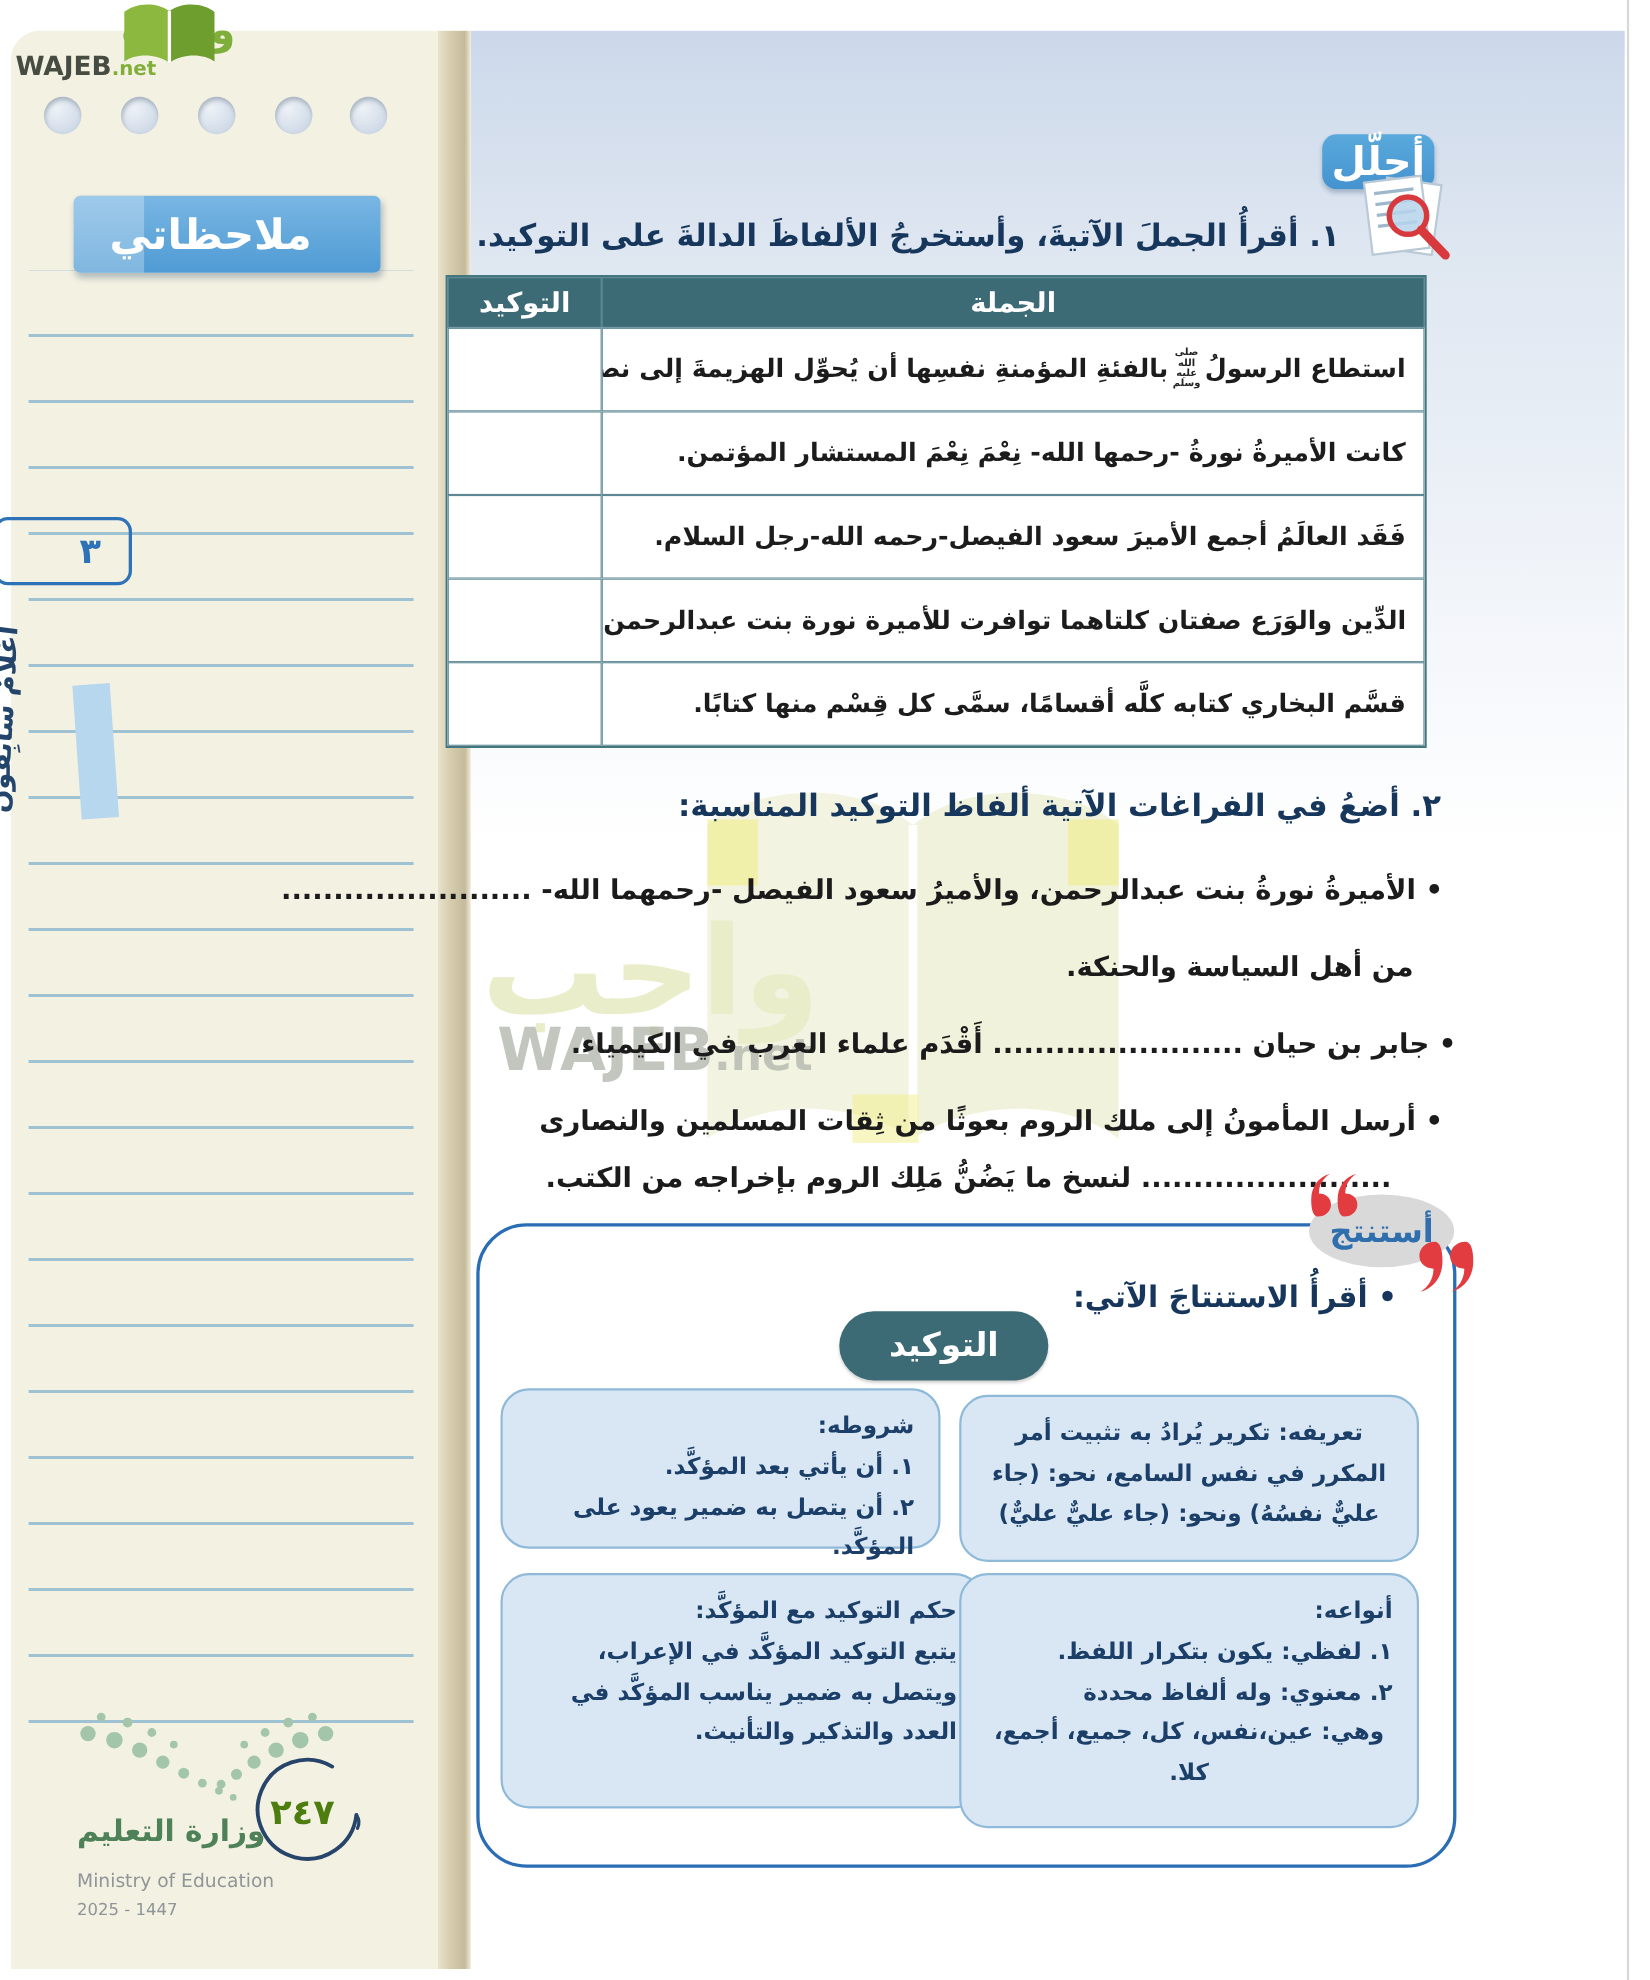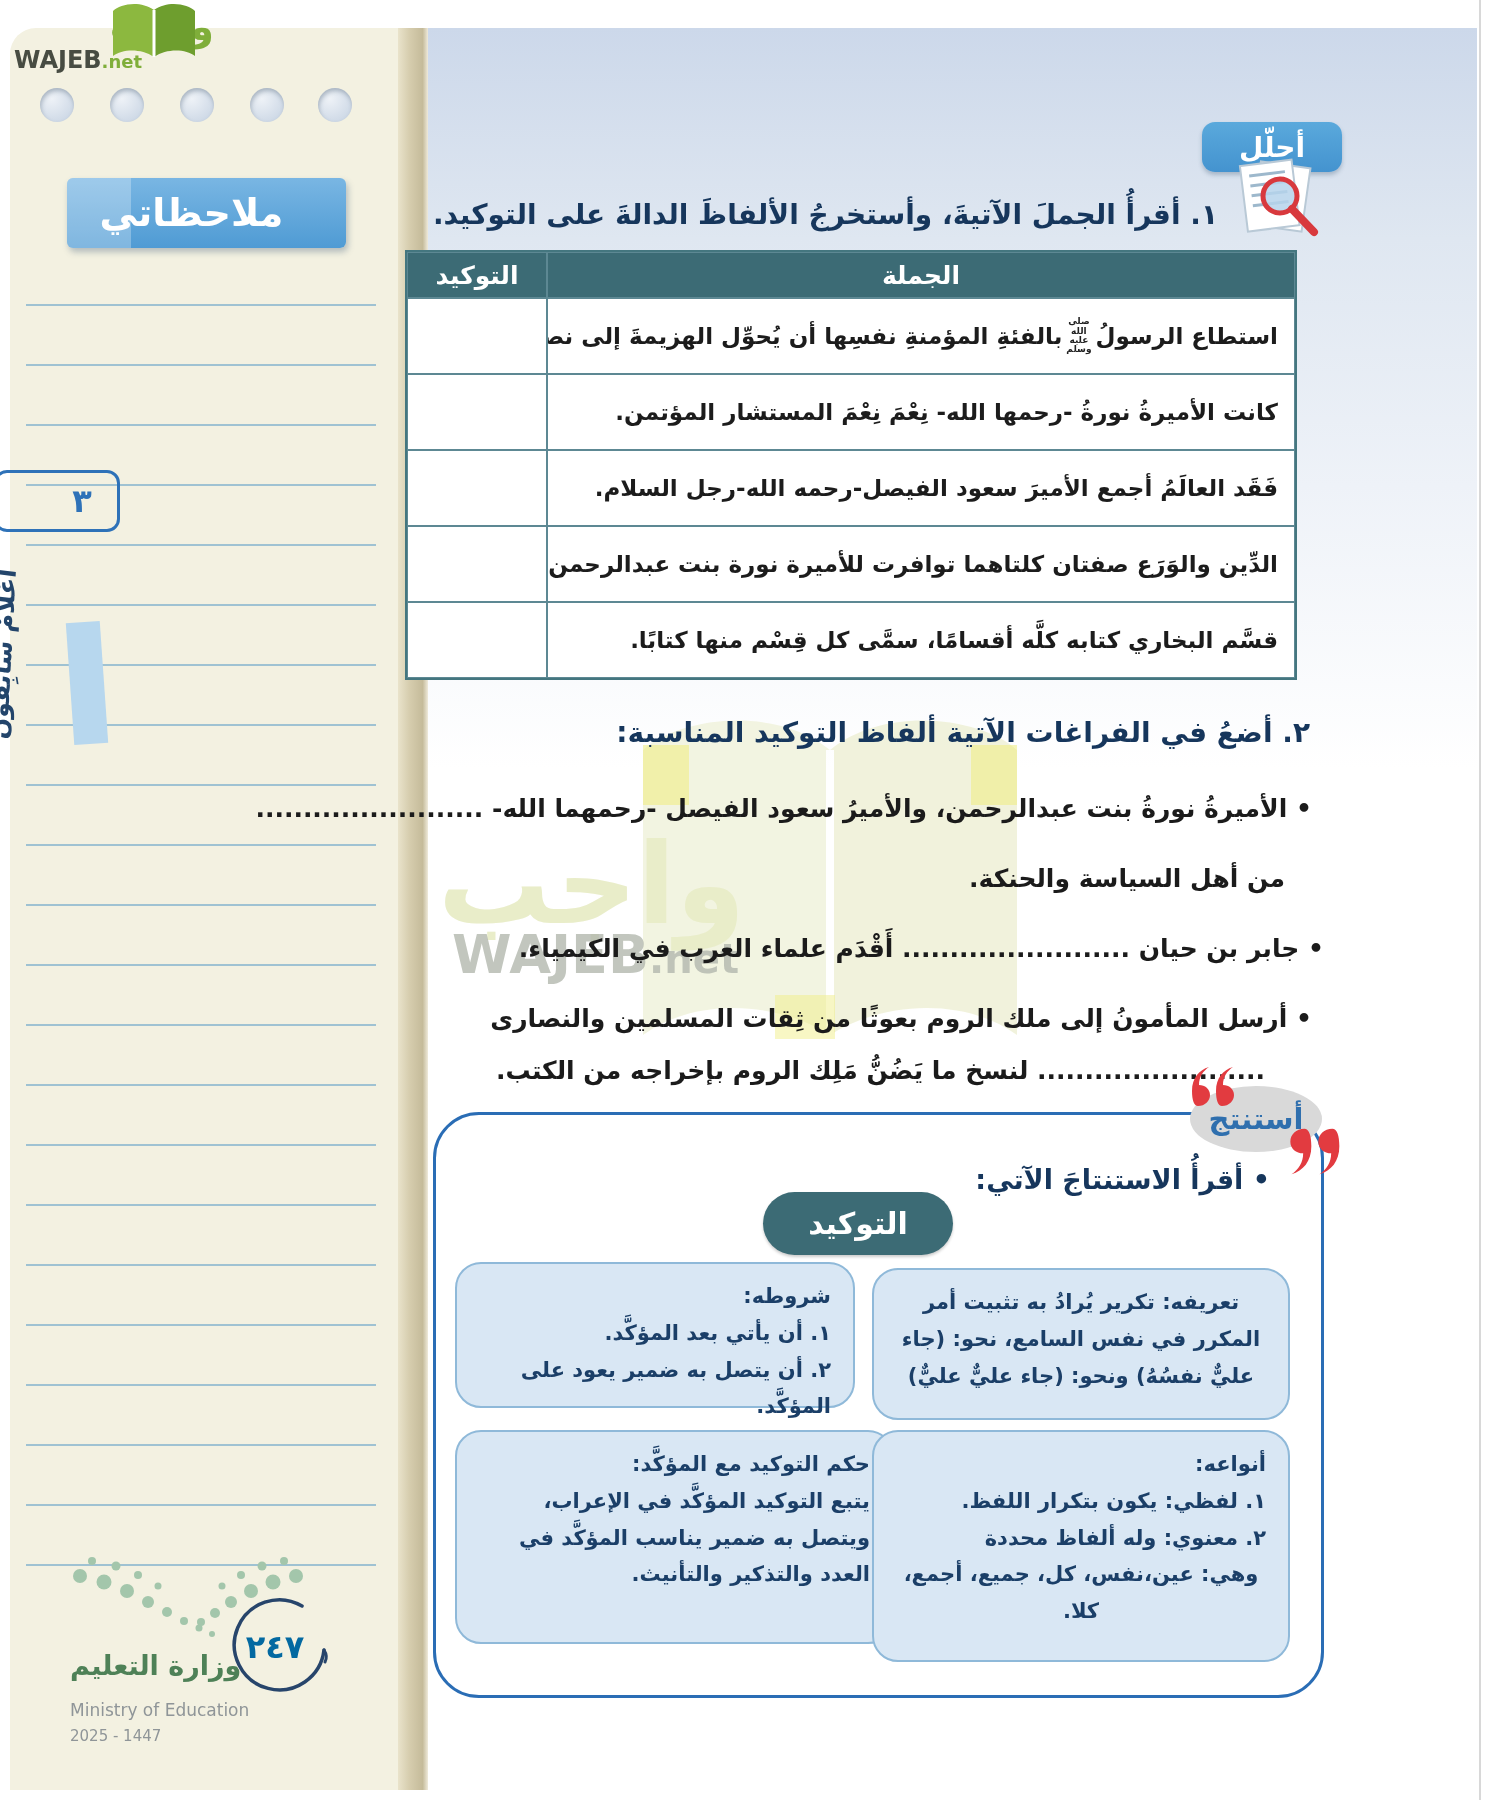--- a/index.html
+++ b/index.html
@@ -42,23 +42,23 @@
   .brand .ar-name{color:#7fae3a;font-size:38px;font-weight:bold;direction:rtl;line-height:1.05;}
   .brand .latin{font-size:24px;font-weight:bold;color:#474c42;line-height:1;}
   .brand .latin .tld{color:#7fae3a;font-size:18px;}
   .brand-book{left:108px;top:2px;z-index:4;}
 
   
   .content-bg{left:428px;top:28px;width:1049px;height:1762px;z-index:0;
         background:linear-gradient(180deg,#ccd8ea 0%,#dfe7f1 12%,#eef2f8 26%,#ffffff 42%,#ffffff 100%);}
   .edge-r{left:1479px;top:0px;width:2px;height:1800px;background:#d8d8d8;z-index:1;}
 
-  .badge-analyze{left:1202px;top:122px;width:140px;height:50px;background:linear-gradient(180deg,#5aa9dc,#4493cf);
+  .badge-analyze{left:1202px;top:122px;width:102px;height:50px;background:linear-gradient(180deg,#5aa9dc,#4493cf);
         border-radius:13px;z-index:3;display:flex;align-items:center;justify-content:center;
-        color:#fff;font-size:28px;font-weight:bold;box-shadow:0 3px 4px rgba(50,80,110,.3);}
+        color:#fff;font-size:36px;font-weight:bold;box-shadow:0 3px 4px rgba(50,80,110,.3);}
 
   .heading{color:#16365c;font-size:28px;z-index:3;}
   .btxt{color:#1b1b1b;font-size:25px;z-index:3;}
   .dots{letter-spacing:1.5px;font-weight:bold;}
 
   
   .etable{left:405px;top:250px;width:888px;z-index:3;direction:rtl;display:grid;
         grid-template-columns:1fr 140px;grid-template-rows:46px repeat(5,76px);
         border:2px solid #44767f;background:#ffffff;}
   .etable>div{border:1px solid #5d8893;display:flex;align-items:center;background:#fff;}
@@ -87,21 +87,21 @@
         padding:14px 22px;box-sizing:border-box;}
   .ibox.center{text-align:center;}
   .ibox.right{text-align:right;}
 
   
   .moe-ar{left:70px;top:1650px;width:195px;font-size:27px;font-weight:bold;color:#4e8157;
         direction:rtl;z-index:2;text-align:left;}
   .moe-en{left:70px;top:1700px;font-size:17px;color:#8f9598;z-index:2;}
   .moe-yr{left:70px;top:1727px;font-size:15px;color:#8f9598;z-index:2;}
   .pageno{left:240px;top:1628px;width:70px;text-align:center;font-size:32px;font-weight:bold;
-        color:#0369a1;z-index:4;}
+        color:#4d7c0f;z-index:4;}
 </style>
 </head>
 <body>
 
 <div class="page">
 
   <div class="abs content-bg"></div>
   <div class="abs notebook"></div>
   <div class="abs ruled"></div>
   <div class="abs spine"></div>

